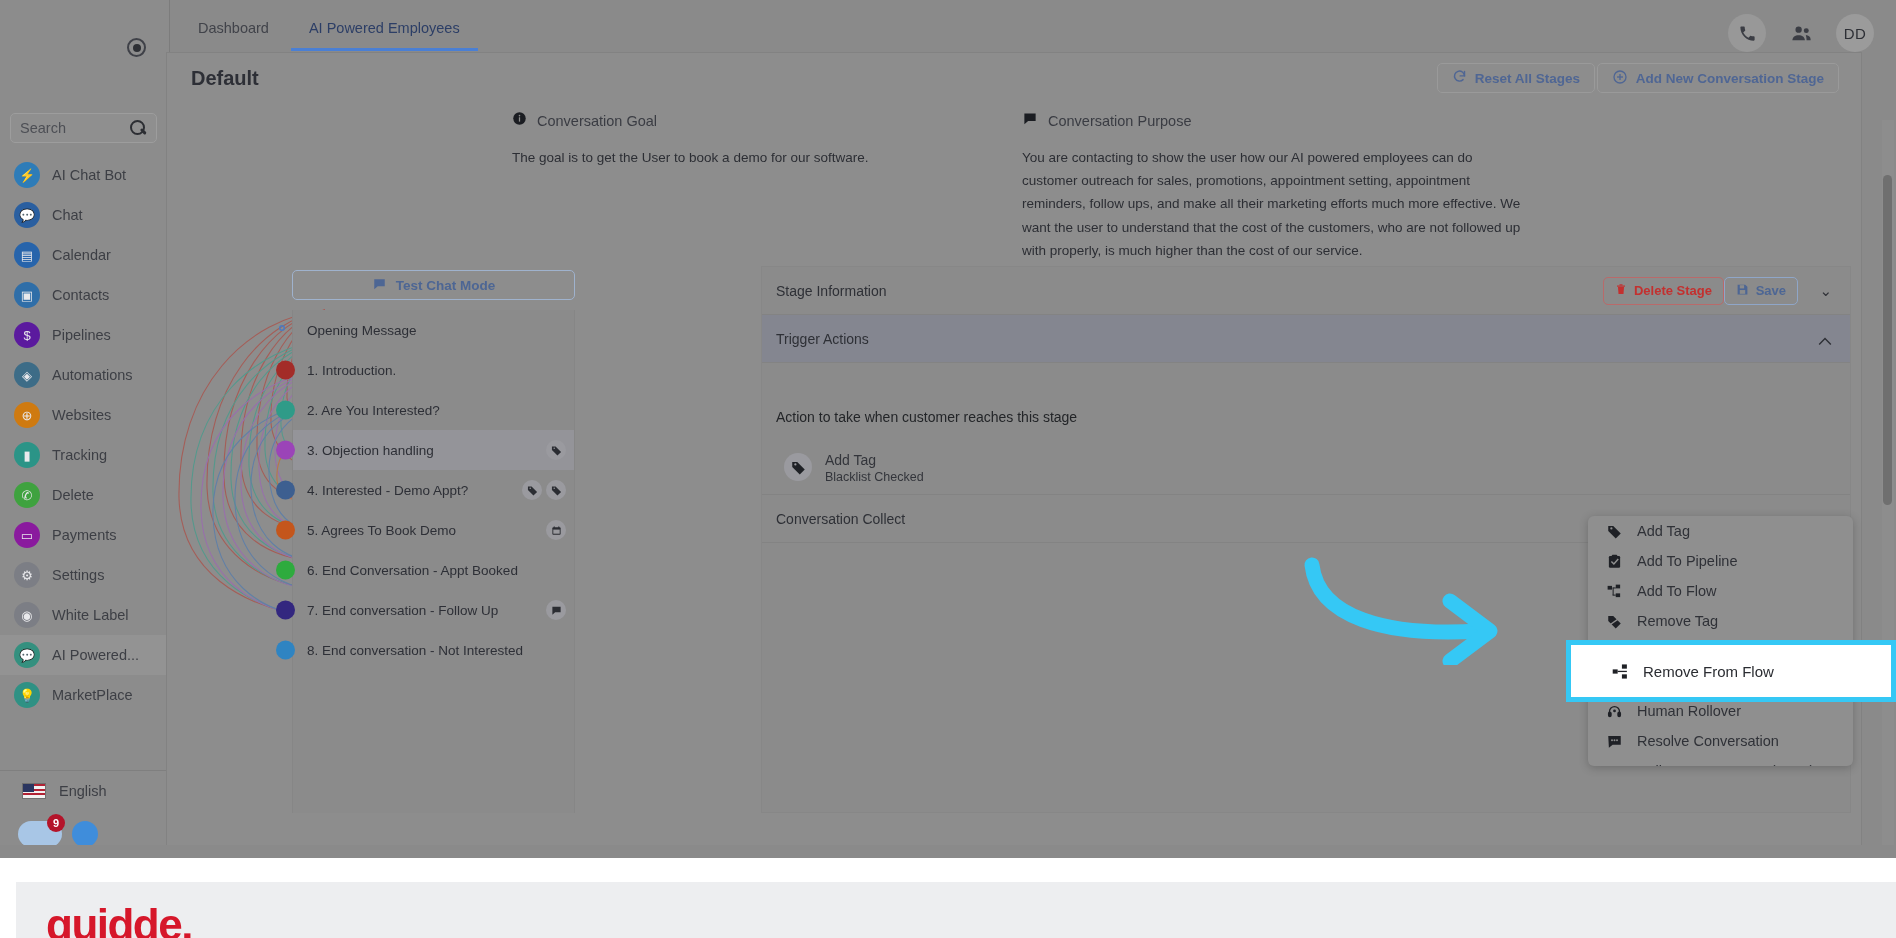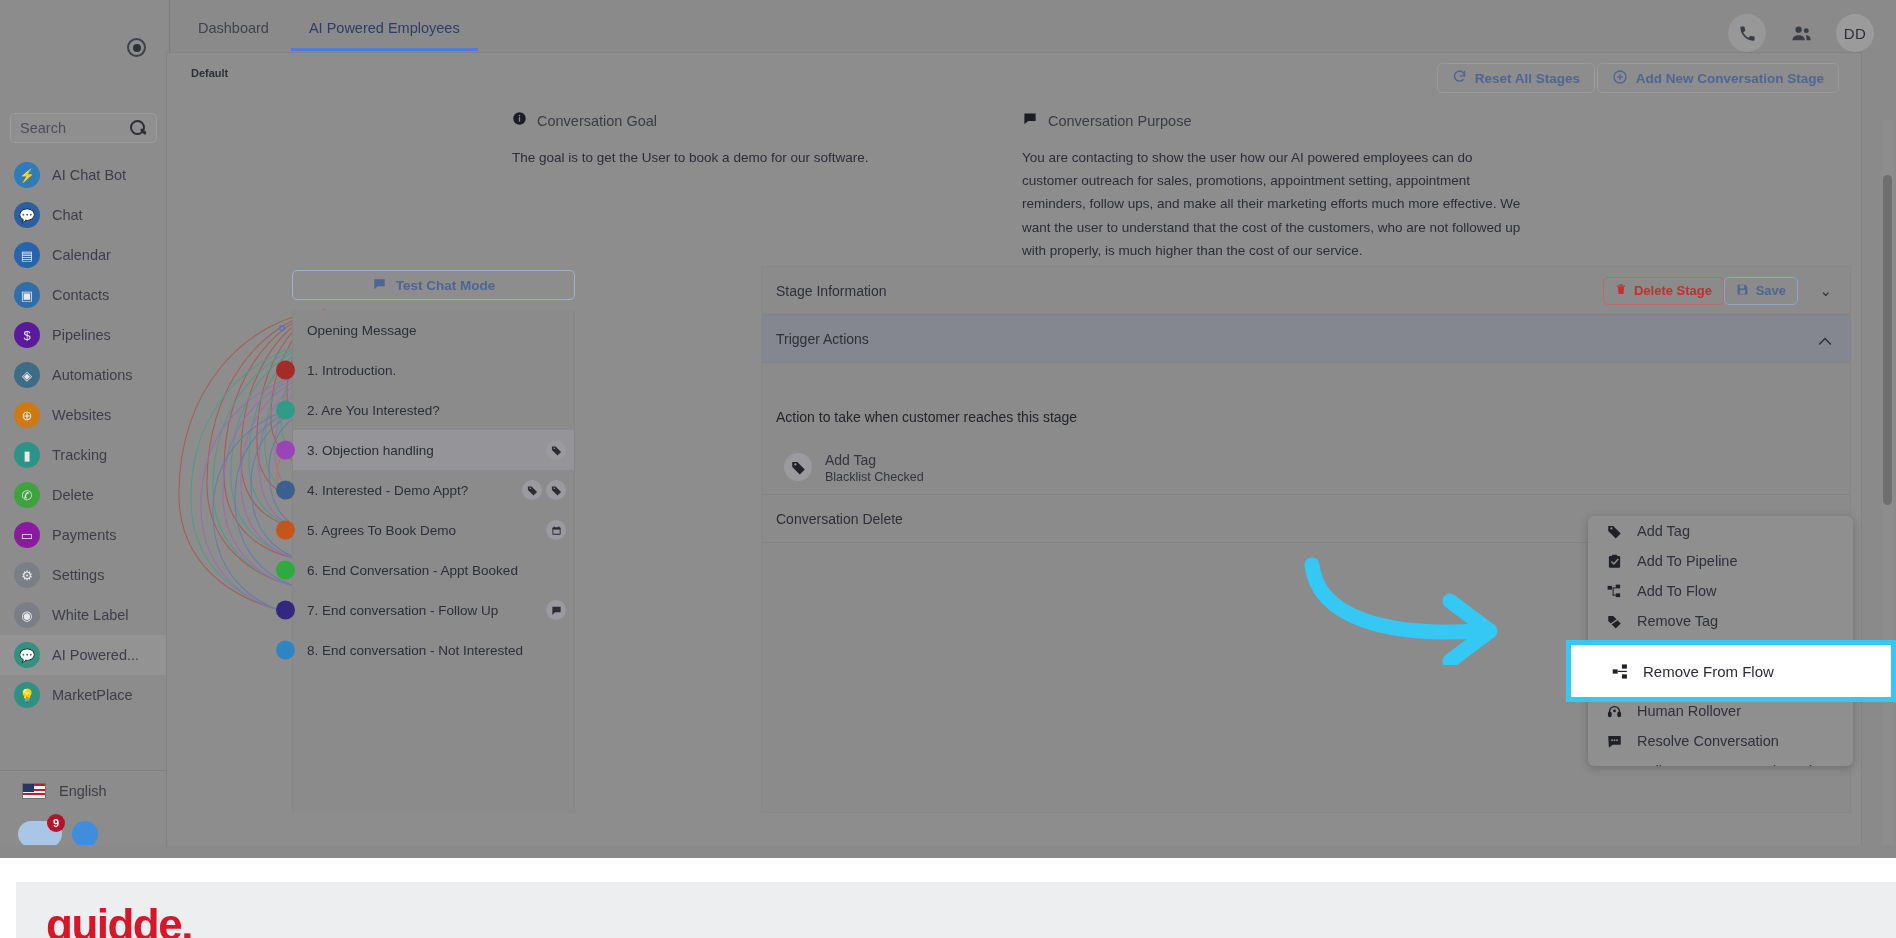--- a/index.html
+++ b/index.html
@@ -120,21 +120,21 @@
   }
   
   .content {
     position:absolute; left: -4px; top: 52px; right: 34px; bottom: 0;
     background: #8d8d8d;
     border: 1px solid #828282;
   }
   .hdr-row { position: relative; height: 54px; }
   .hdr-title {
     position:absolute; left: 24px; top: 14px;
-    font-size: 11px; font-weight: bold; color:#2d2f36;
+    font-size: 20px; font-weight: bold; color:#2d2f36;
   }
   .btn-outline {
     position:absolute; top: 10px; height: 30px;
     border: 1px solid #9a9a9a; border-radius: 5px;
     display:flex; align-items:center; gap: 8px;
     padding: 0 14px; font-size: 13.5px; font-weight: bold; color:#4f6694;
     background: transparent;
   }
   #reset-all { right: 266px; }
   #add-stage { right: 22px; }
@@ -640,21 +640,21 @@
                 </span>
                 <span>
                   <span class="tt" style="display:block">Add Tag</span>
                   <span class="ss" style="display:block">Blacklist Checked</span>
                 </span>
               </div>
 
             </div>
 
             <div class="rp-section">
-              <span class="t">Conversation Delete</span>
+              <span class="t">Conversation Collect</span>
             </div>
           </div>
         </div>
 
         <div class="skills">Skills - Enable, Disable and Change Settings</div>
       </div>
 
       <div class="vscroll-outer" style="right:2px;top:120px;bottom:10px;width:12px;background:#8d8d8d;">
         <div class="vscroll-thumb" style="top:55px;height:330px;background:#6f6f6f;"></div>
       </div>

